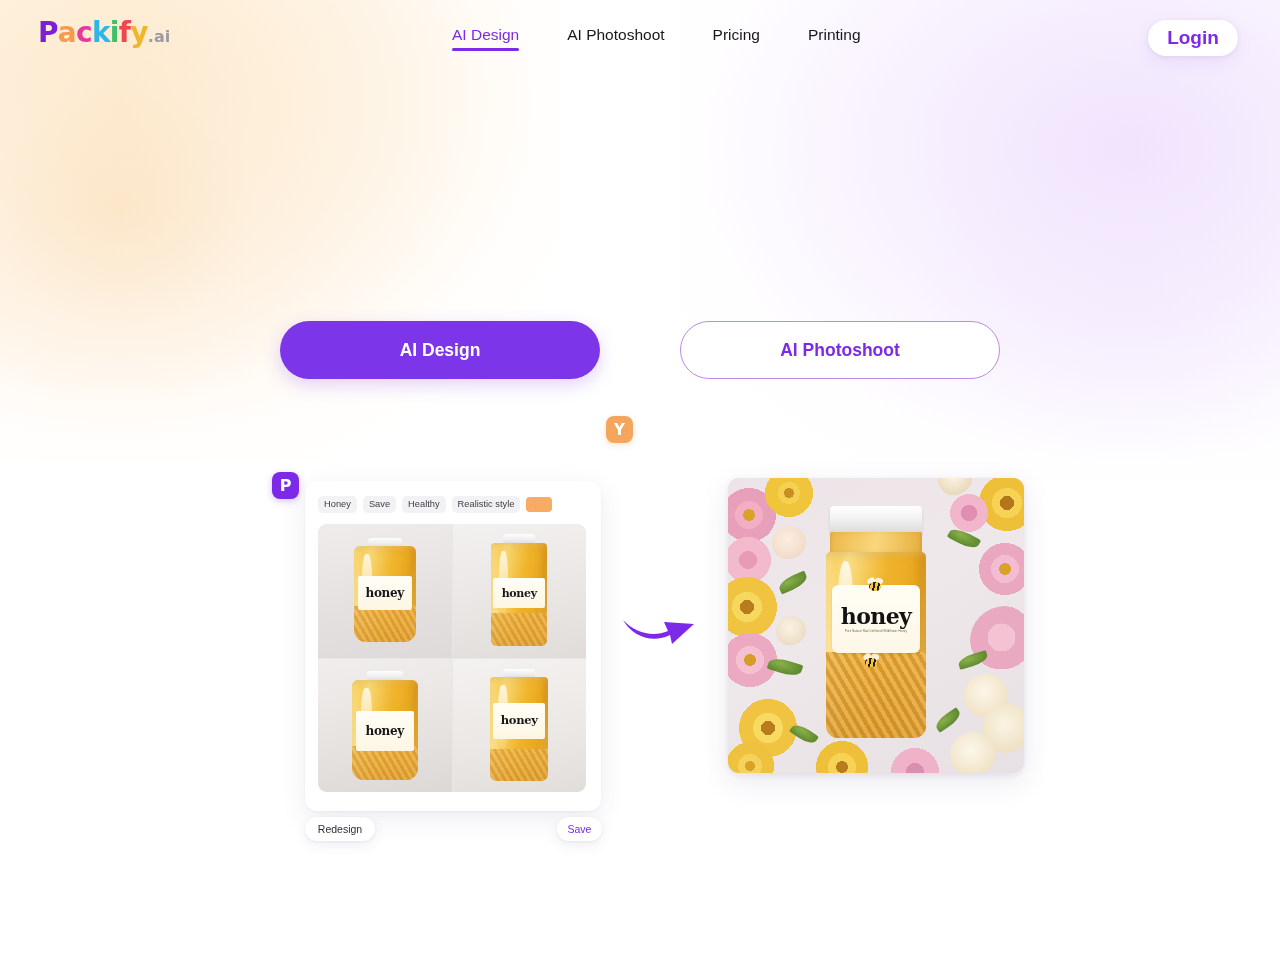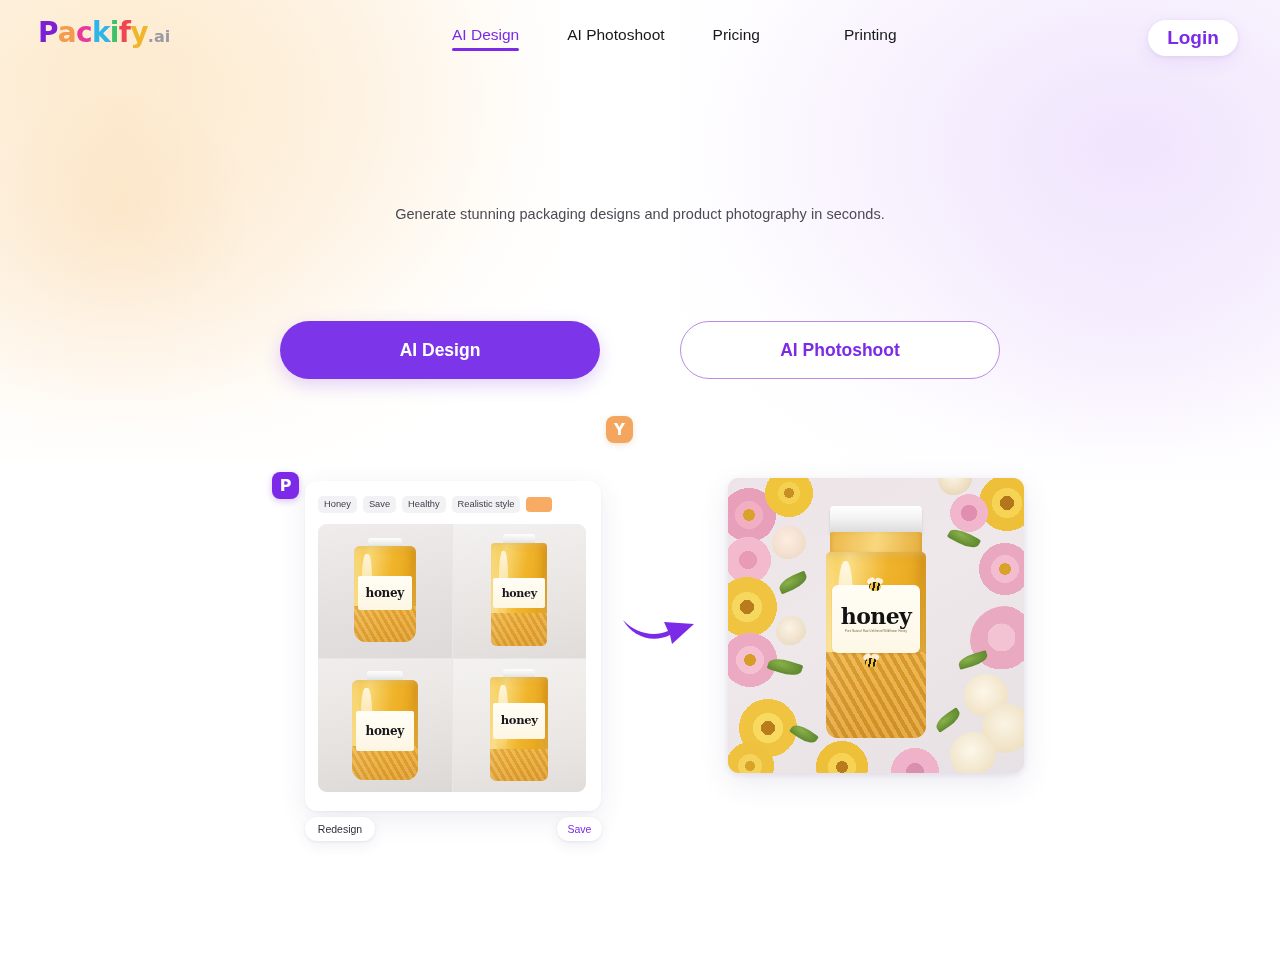--- a/index.html
+++ b/index.html
@@ -73,21 +73,21 @@
   .nav-item {
     font-size: 15.5px;
     color: #18181b;
     padding: 0 0 10px 0;
     margin-right: 48px;
     position: relative;
     cursor: pointer;
     white-space: nowrap;
     font-weight: 500;
   }
-  .nav-item:last-child { margin-right: 0; margin-left: 36px; }
+  .nav-item:last-child { margin-right: 0; }
   .nav-item.active { color: #7c2ae8; }
   .nav-item.active::after {
     content: "";
     position: absolute; left: 0; right: 0; bottom: 3px;
     height: 3px; border-radius: 2px;
     background: #7c2ae8;
   }
 
   .login-btn {
     position: absolute; right: 42px; top: 20px;
@@ -397,21 +397,20 @@
     <nav class="nav">
       <div class="nav-item active">AI Design</div>
       <div class="nav-item">AI Photoshoot</div>
       <div class="nav-item">Pricing</div>
       <div class="nav-item">Printing</div>
     </nav>
 
     <button class="login-btn">Login</button>
   </div>
 
-  <p class="hero-sub">Generate stunning packaging designs and product photography in seconds.</p>
 
   <div class="cta-row">
     <button class="cta cta-primary">AI Design</button>
     <button class="cta cta-secondary">AI Photoshoot</button>
   </div>
 
   <div class="demo">
 
 
     <div class="card-assistant">

